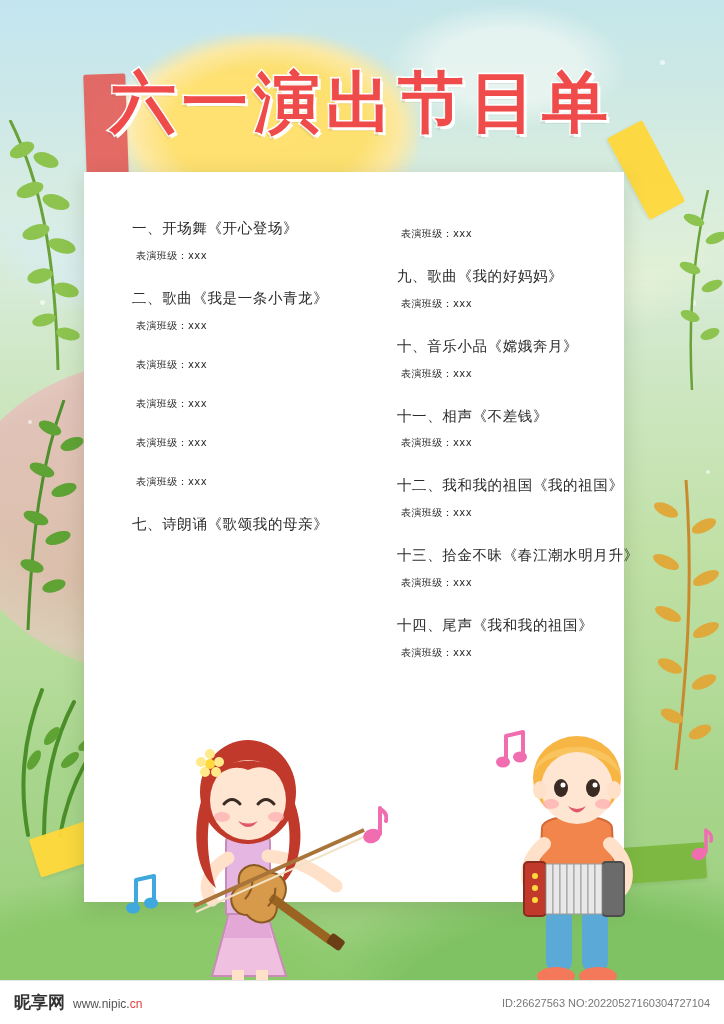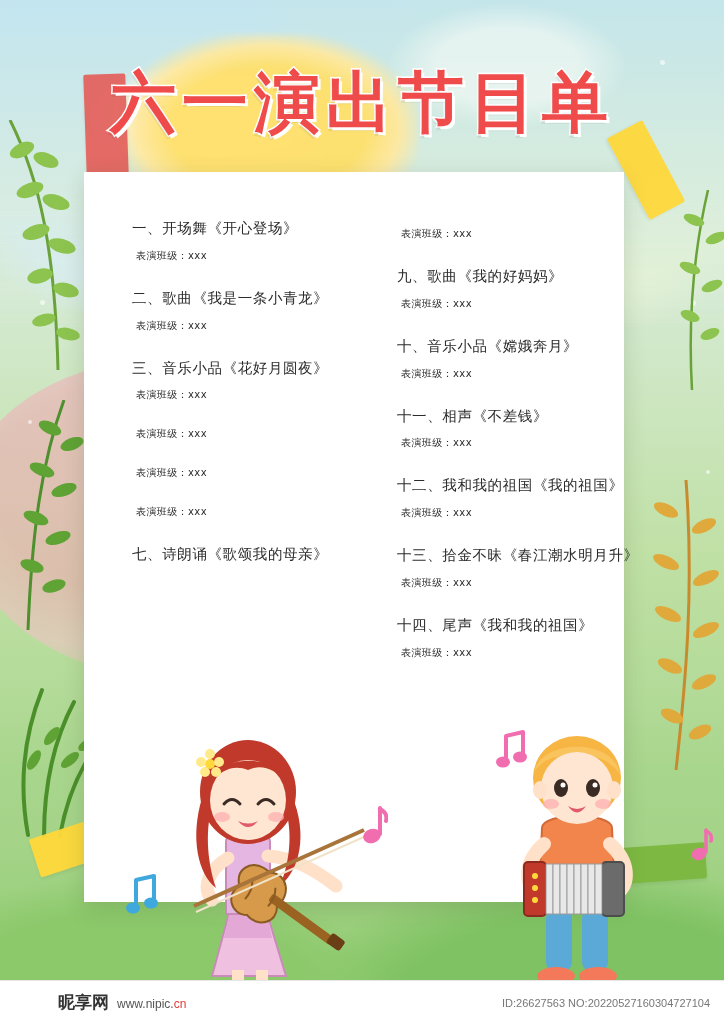--- a/index.html
+++ b/index.html
@@ -195,21 +195,20 @@
   .footer-left {
     display: flex;
     align-items: baseline;
     gap: 8px;
   }
   .brand {
     font-family: "DejaVu Sans", "Liberation Sans", sans-serif;
     font-size: 17px;
     color: #333;
     font-weight: 700;
-    margin-left: 44px;
   }
   .brand-url {
     font-family: "Liberation Sans", sans-serif;
     font-size: 12px;
     color: #555;
   }
   .brand-url .cn { color: #e03c3c; }
   .footer-id {
     font-family: "Liberation Sans", sans-serif;
     font-size: 11px;
@@ -318,21 +317,20 @@
       <div class="col col-left">
         <div class="item">
           <div class="item-title">一、开场舞《开心登场》</div>
           <div class="item-class">表演班级：xxx</div>
         </div>
         <div class="item">
           <div class="item-title">二、歌曲《我是一条小青龙》</div>
           <div class="item-class">表演班级：xxx</div>
         </div>
         <div class="item">
-          <div class="item-title">三、音乐小品《花好月圆夜》</div>
           <div class="item-class">表演班级：xxx</div>
         </div>
         <div class="item">
           <div class="item-class">表演班级：xxx</div>
         </div>
         <div class="item">
           <div class="item-class">表演班级：xxx</div>
         </div>
         <div class="item">
           <div class="item-class">表演班级：xxx</div>

